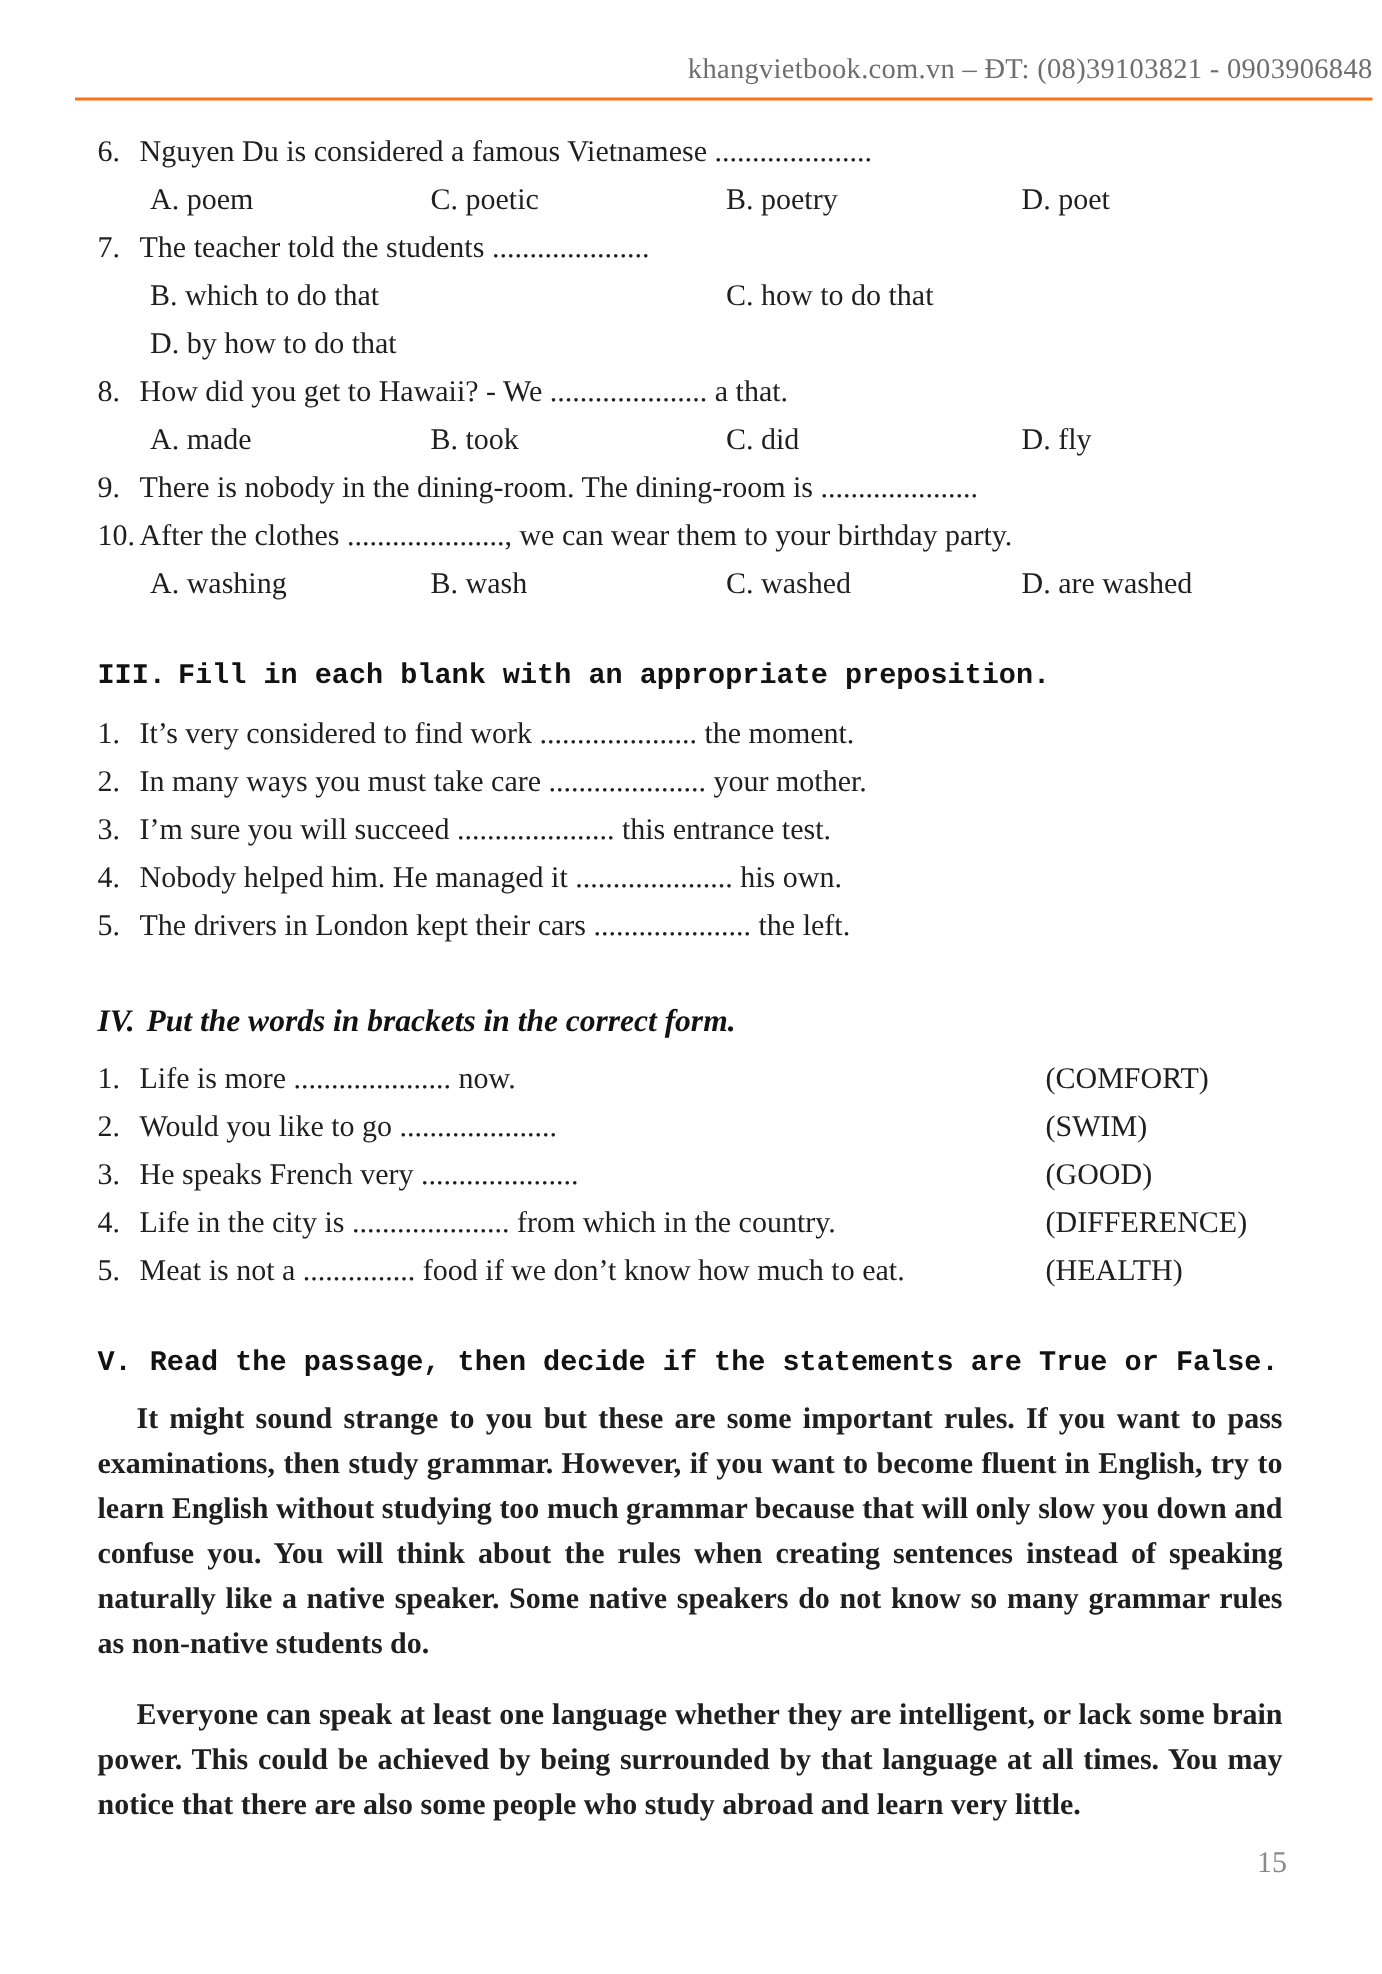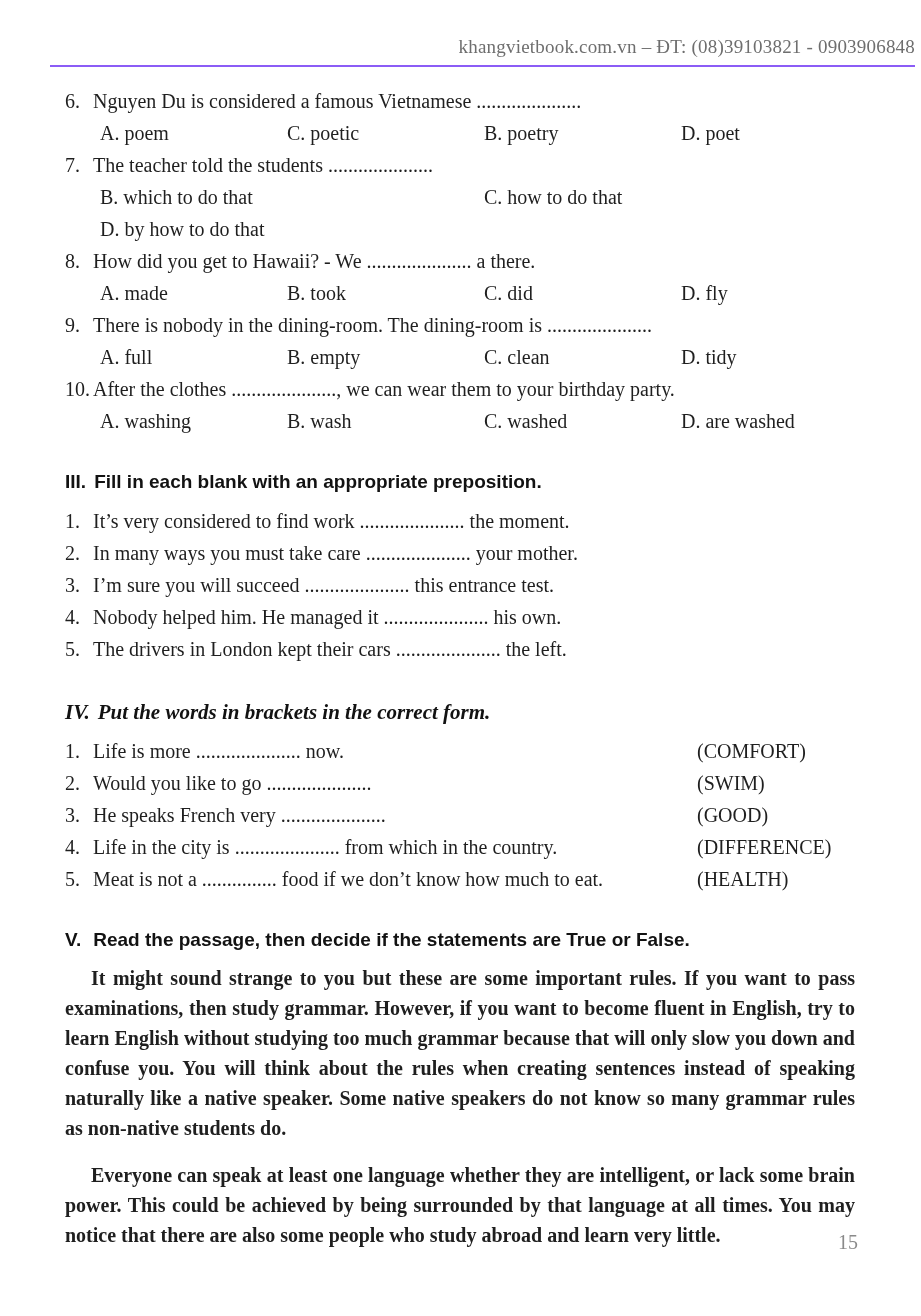--- a/index.html
+++ b/index.html
@@ -9,21 +9,21 @@
     height: 1316px;
     background: #ffffff;
     font-family: "Liberation Serif", "DejaVu Serif", serif;
     color: #1f1f1f;
     box-sizing: border-box;
     overflow: hidden;
   }
   
   .header {
     margin: 36px 6px 0 50px;
-    border-bottom: 2px solid #8b5cf6;
+    border-bottom: 2px solid #f97316;
     text-align: right;
   }
   .header-text {
     display: inline-block;
     font-size: 19px;
     color: #6e6e6e;
     padding-bottom: 7px;
     letter-spacing: 0.2px;
   }
   
@@ -33,21 +33,21 @@
   .q-num { flex: 0 0 28px; }
   .q-text { flex: 1; }
 
   .opts { padding-left: 35px; display: grid; }
   .opts-4 { grid-template-columns: 187px 197px 197px auto; }
   .opts-2 { grid-template-columns: 384px auto; }
   .opt { white-space: nowrap; }
 
   .section-heading { display: flex; color: #121212; }
   .heading-sans {
-    font-family: Liberation Sans, sans-serif;
+    font-family: Liberation Mono, monospace;
     font-weight: bold;
     font-size: 19px;
     margin-top: 29px;
     margin-bottom: 7px;
   }
   .heading-serif {
     font-family: "Liberation Serif", "DejaVu Serif", serif;
     font-weight: bold;
     font-size: 21px;
     margin-top: 31px;
@@ -107,41 +107,35 @@
       <div class="opts opts-2">
         <span class="opt">B. which to do that</span>
         <span class="opt">C. how to do that</span>
         <span class="opt">D. by how to do that</span>
       </div>
     </div>
 
     <div>
       <div class="q-row">
         <span class="q-num">8.</span>
-        <span class="q-text">How did you get to Hawaii? - We ..................... a there.</span>
+        <span class="q-text">How did you get to Hawaii? - We ..................... a that.</span>
       </div>
       <div class="opts opts-4">
         <span class="opt">A. made</span>
         <span class="opt">B. took</span>
         <span class="opt">C. did</span>
         <span class="opt">D. fly</span>
       </div>
     </div>
 
     <div>
       <div class="q-row">
         <span class="q-num">9.</span>
         <span class="q-text">There is nobody in the dining-room. The dining-room is .....................</span>
       </div>
-      <div class="opts opts-4">
-        <span class="opt">A. full</span>
-        <span class="opt">B. empty</span>
-        <span class="opt">C. clean</span>
-        <span class="opt">D. tidy</span>
-      </div>
     </div>
 
     <div>
       <div class="q-row">
         <span class="q-num">10.</span>
         <span class="q-text">After the clothes ....................., we can wear them to your birthday party.</span>
       </div>
       <div class="opts opts-4">
         <span class="opt">A. washing</span>
         <span class="opt">B. wash</span>

